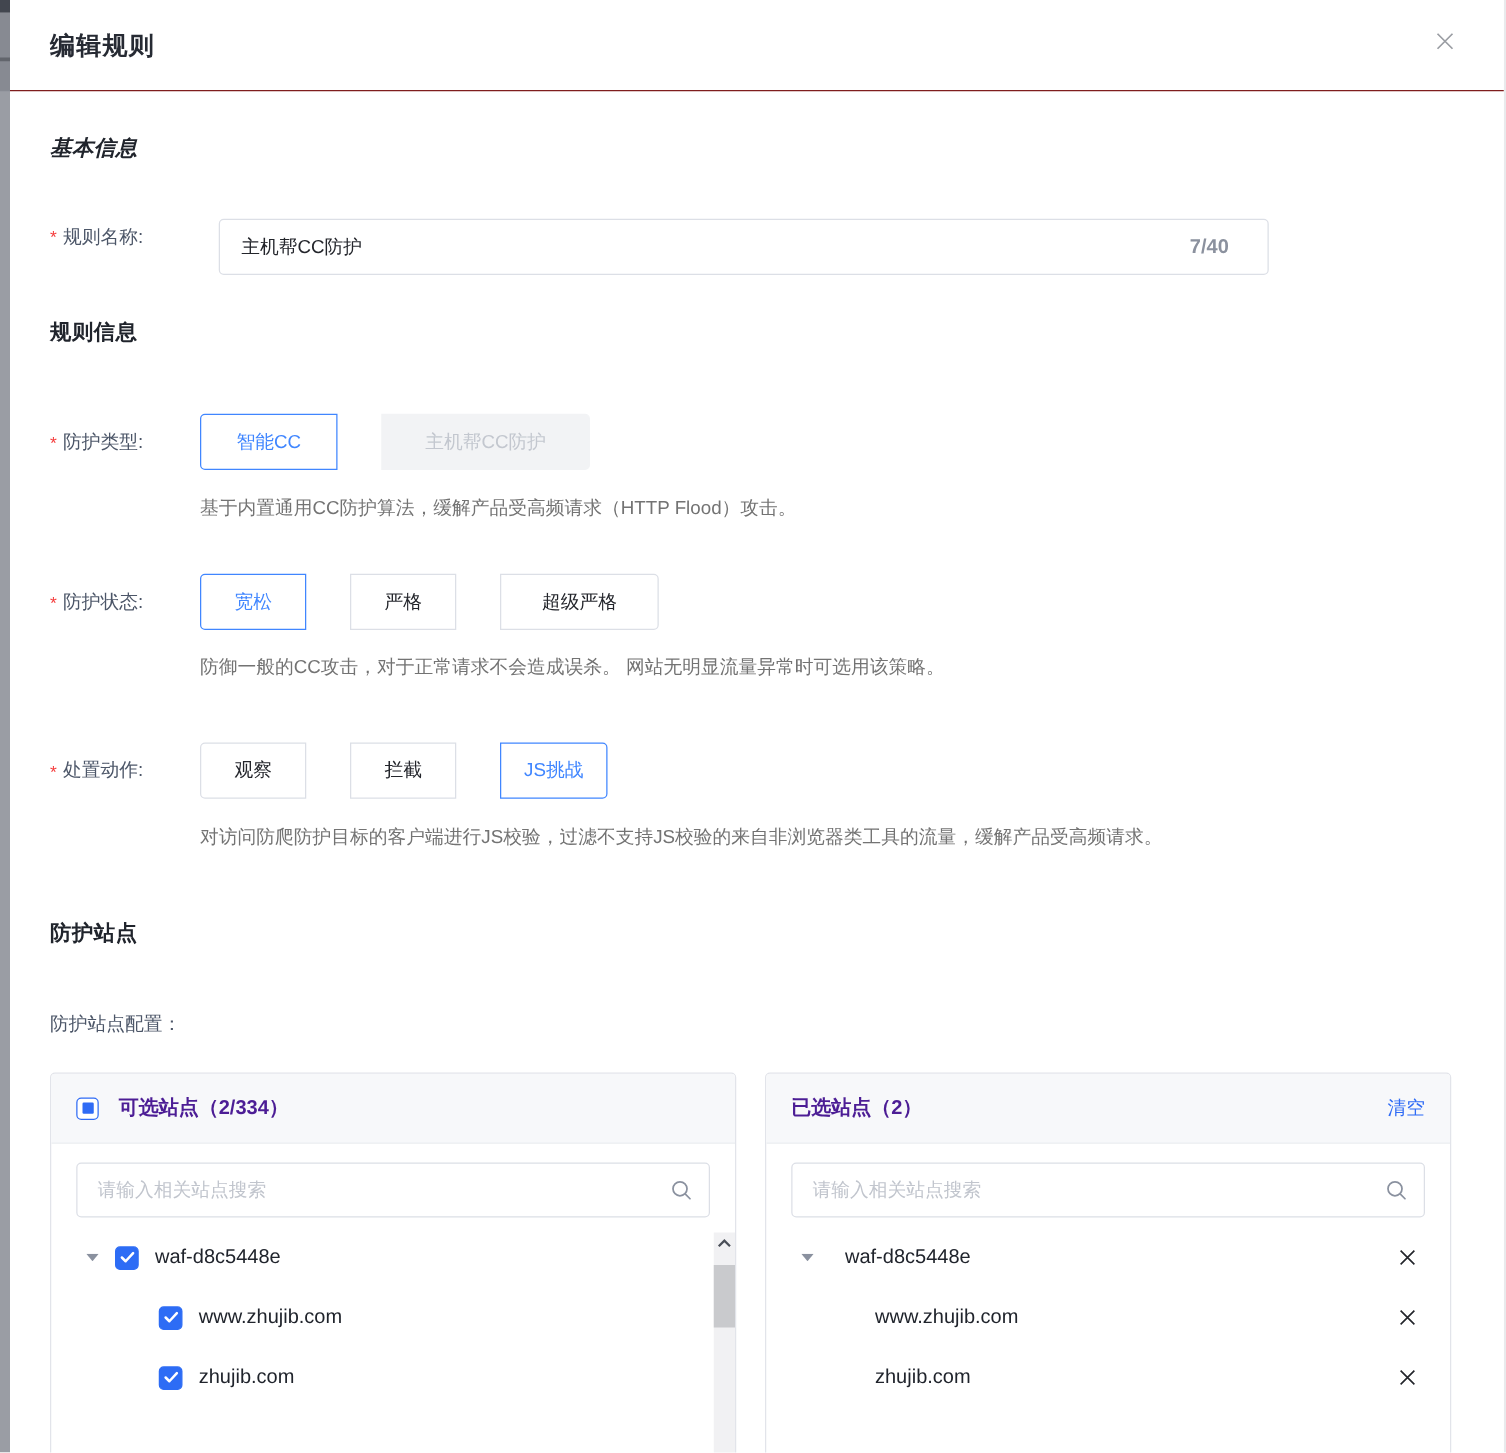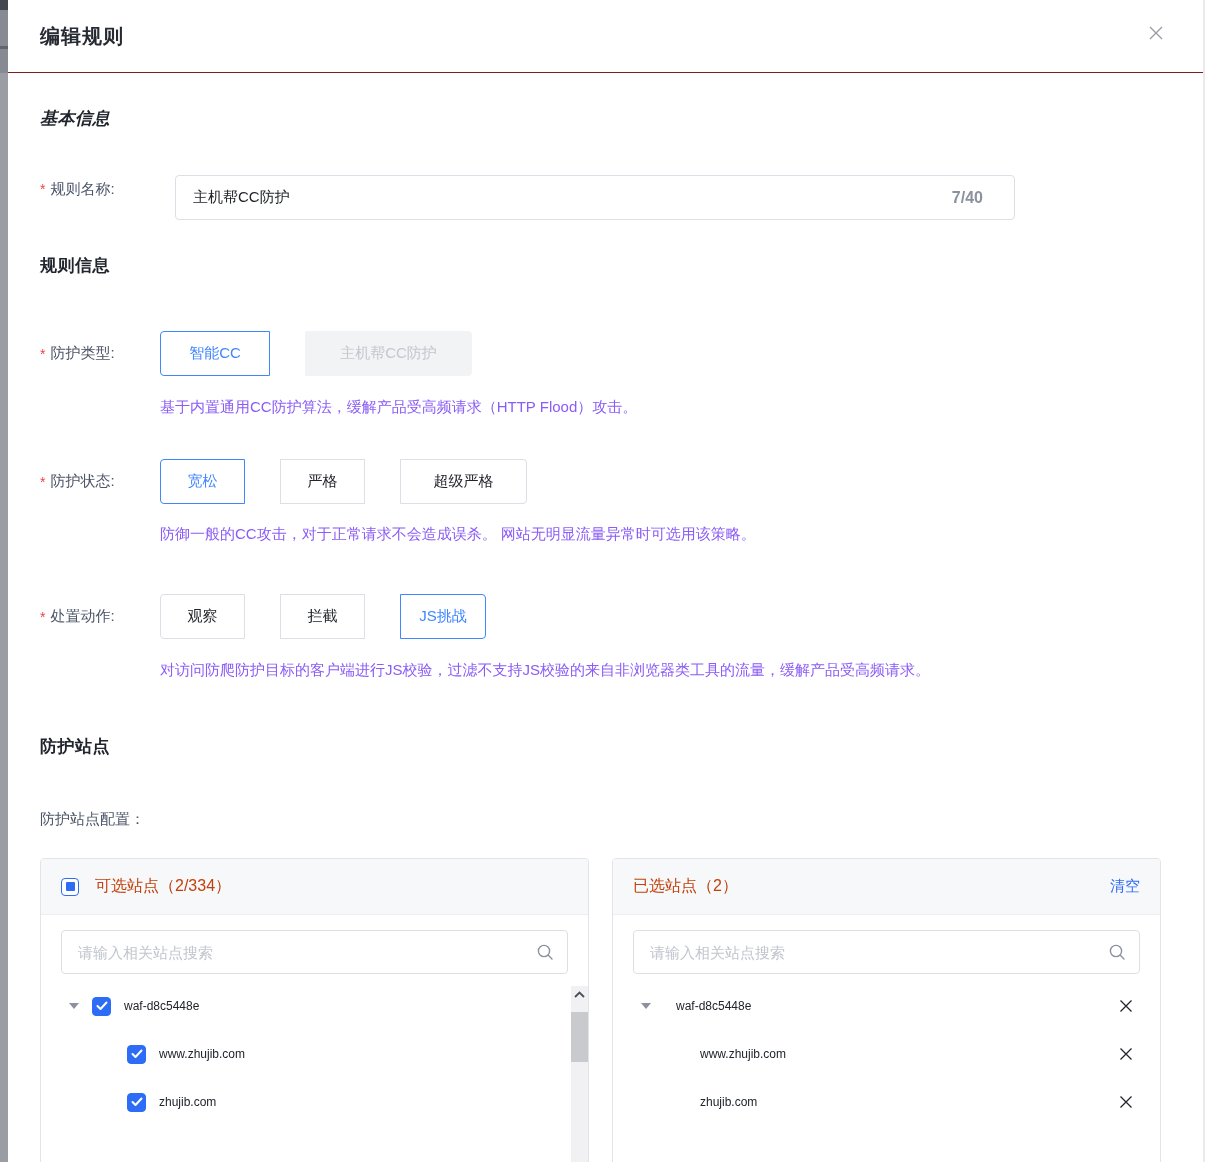--- a/index.html
+++ b/index.html
@@ -50,51 +50,51 @@
     height:45px; background:#fff; border:1px solid #dcdfe6; margin-left:-1px;
     display:flex; align-items:center; justify-content:center;
     font-size:15px; color:#23252b; cursor:pointer; position:relative;
   }
   .opt-btn:first-child { margin-left:0; border-radius:4px 0 0 4px;}
   .opt-btn:last-child { border-radius:0 4px 4px 0;}
   .opt-btn.selected { border-color:#4086ff; color:#4086ff; z-index:2;}
   .opt-btn.disabled { background:#f2f3f5; color:#c3c7cf; border-color:#f2f3f5; cursor:not-allowed;}
   .w110{width:110px;} .w167{width:167px;} .w85{width:85px;} .w121{width:127px;} .w105{width:86px;}
 
-  .desc { margin-left:120px; font-size:15px; color:#8b5cf6; line-height:30px; max-width:850px;}
+  .desc { margin-left:120px; font-size:15px; color:#737373; line-height:30px; max-width:850px;}
   .desc-type { margin-top:16px; }
   .desc-status { margin-top:15px; }
   .desc-action { margin-top:16px; }
 
   .config-label { margin-top:52px; font-size:15px; color:#4c5668;}
 
   
   .panels { margin-top:29px; display:flex; gap:23px; }
   .panel { width:550px; height:400px; border:1px solid #e2e4ea; border-radius:4px; background:#fff; overflow:hidden;}
   .panel-head { height:56px; background:#f7f8fa; border-bottom:1px solid #eceef1; display:flex; align-items:center; padding:0 20px;}
-  .panel-title { font-size:16px; color:#c2410c; font-weight:400;}
+  .panel-title { font-size:16px; color:#4c1d95; font-weight:700;}
   .clear-link { margin-left:auto; font-size:15px; color:#2f6bf5; cursor:pointer;}
 
   .cb { flex:0 0 auto; border-radius:4px; display:flex; align-items:center; justify-content:center; cursor:pointer;}
   .cb-ind { width:18px; height:18px; background:#fff; border:1px solid #2f6bf5; margin-right:16px;}
   .cb-ind .inner { width:9px; height:9px; background:#2f6bf5; border-radius:1px;}
   .cb-tree { width:19px; height:19px; }
   .cb-checked { background:#2d6cf5; border:1px solid #2d6cf5;}
 
   .search-wrap { padding:15px 20px 8px 20px; }
   .search-box { position:relative; height:44px;}
   .search-input {
     width:100%; height:44px; border:1px solid #dcdfe6; border-radius:4px;
     padding:0 44px 0 16px; font-size:15px; color:#23252b; outline:none; font-family:inherit;
   }
   .search-input::placeholder { color:#c1c5cd; }
   .search-icon { position:absolute; right:14px; top:13px; }
 
   .list { position:relative; height:321px; }
-  .rowi { height:48px; display:flex; align-items:center; font-size:12px; color:#20242c;}
+  .rowi { height:48px; display:flex; align-items:center; font-size:16px; color:#20242c;}
   .tree-row0 { padding-left:28px; }
   .tree-row1 { padding-left:86px; }
   .caret { width:10px; height:6px; flex:0 0 auto; margin-right:13px; cursor:pointer;}
   .tree-label { margin-left:13px; }
   .sel-row { padding:0 25px 0 28px; }
   .sel-row .sel-label0 { margin-left:12px; }
   .sel-row1 { padding-left:87px; }
   .row-close { margin-left:auto; width:18px; height:18px; display:flex; align-items:center; justify-content:center; cursor:pointer;}
 
   

